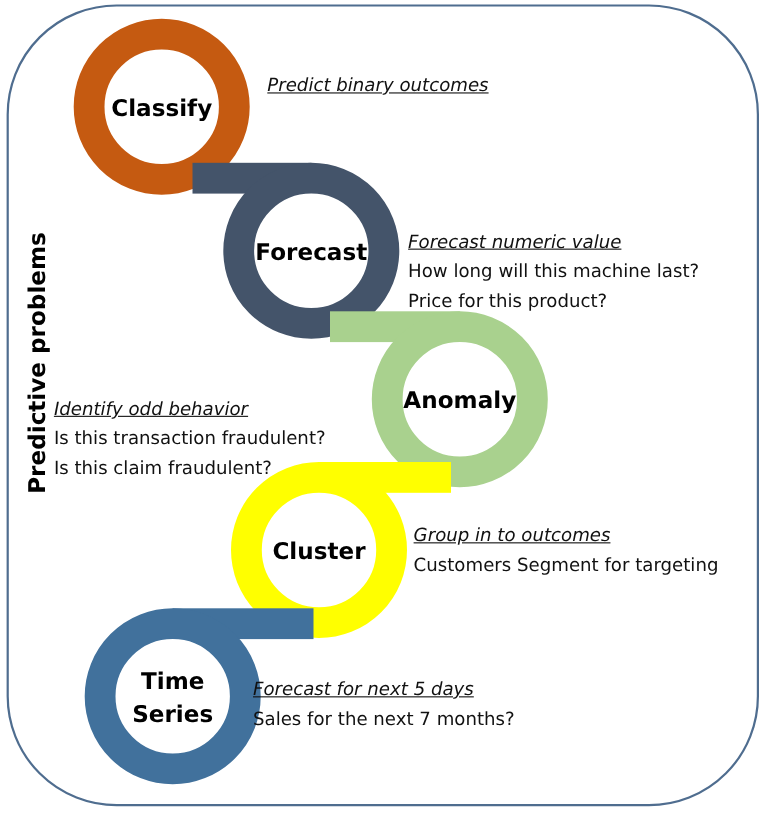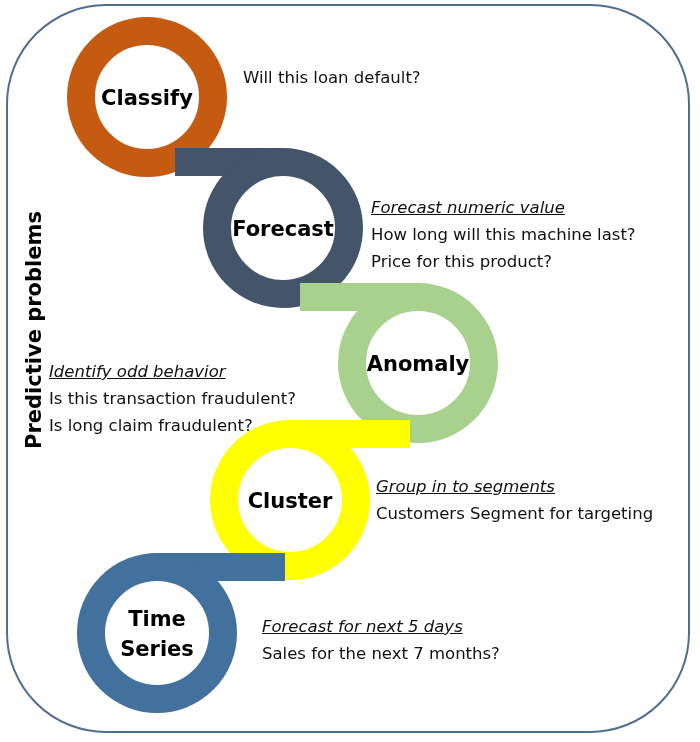--- a/index.html
+++ b/index.html
@@ -43,36 +43,36 @@
       <rect x="157" y="553" width="128" height="28" fill="#41719C"></rect>
       <circle cx="157" cy="633" r="66" fill="#ffffff" stroke="#41719C" stroke-width="28"></circle>
       <text x="157" y="626" text-anchor="middle" class="ring-label">Time</text>
       <text x="157" y="656" text-anchor="middle" class="ring-label">Series</text>
     </g>
   </svg>
 
 <div id="side-title">Predictive problems</div>
 
 <div class="desc" style="left:243px; top:64px;">
-  <div>Will this loan default?</div>
+  <div class="head">Predict binary outcomes</div>
 </div>
 
-<div class="desc" style="left:371px; top:194px;">
+<div class="desc" style="left:371px; top:206px;">
   <div class="head">Forecast numeric value</div>
   <div>How long will this machine last?</div>
   <div>Price for this product?</div>
 </div>
 
 <div class="desc" style="left:49px; top:342px;margin-top:16px;">
   <div class="head">Identify odd behavior</div>
   <div>Is this transaction fraudulent?</div>
-  <div>Is long claim fraudulent?</div>
+  <div>Is this claim fraudulent?</div>
 </div>
 
 <div class="desc" style="left:376px; top:473px;">
-  <div class="head">Group in to segments</div>
+  <div class="head">Group in to outcomes</div>
   <div>Customers Segment for targeting</div>
 </div>
 
-<div class="desc" style="left:262px; top:613px;">
+<div class="desc" style="left:230px; top:613px;">
   <div class="head">Forecast for next 5 days</div>
   <div>Sales for the next 7 months?</div>
 </div>
 
 </body></html>

